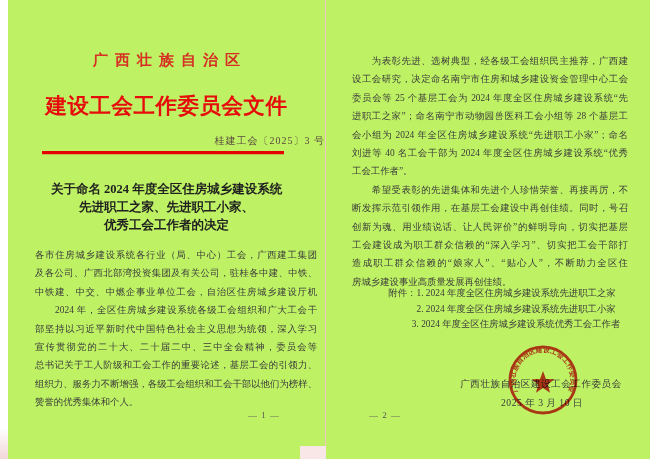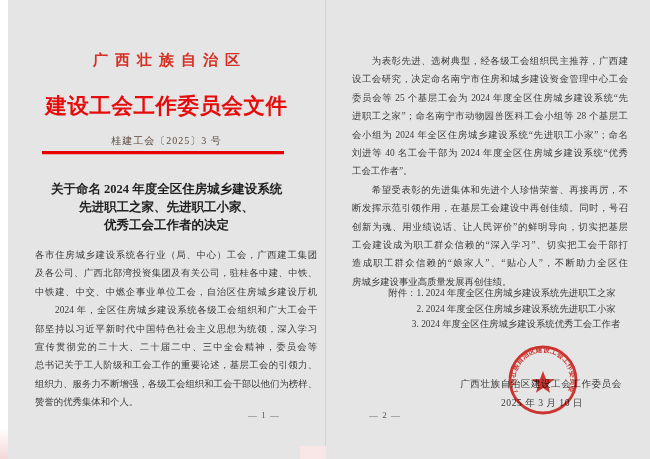--- a/index.html
+++ b/index.html
@@ -2,33 +2,33 @@
 <html style="--header-red: #e60c0c; --org-red: #d62f23; --line-red: #e60000; --seal-red: #e02a22; --body-text: #3a3a3a; --doc-number-color: #5a473f; --divider-pink: #efc6c6;"><head>
 <meta charset="utf-8">
 <style>
   html,body{margin:0;padding:0;}
   body{
     width:650px;height:459px;position:relative;background:#ffffff;
     font-family:"Liberation Serif","DejaVu Serif",serif;
     overflow:hidden;
   }
   .stage{position:absolute;left:0;top:0;width:650px;height:459px;background:#fff;}
-  .page{position:absolute;top:0;height:459px;background:#e5e5e5;}
+  .page{position:absolute;top:0;height:459px;background:#bef264;}
   .page-left{left:8px;width:317px;}
   .page-right{left:326px;width:324px;}
   .divider{position:absolute;left:325px;top:0;width:1px;height:459px;background:var(--divider-pink,#efc6c6);}
   .edge-smudge-bl{position:absolute;left:0;top:428px;width:8px;height:31px;
     background:linear-gradient(180deg,#ffffff, #f3d7d7);}
   .edge-smudge-bm{position:absolute;left:300px;top:446px;width:34px;height:13px;background:#f9e6e6;}
 
   .org-line{position:absolute;left:0;top:51px;width:100%;text-align:center;
     color:var(--org-red,#d62f23);font-weight:bold;font-size:15px;letter-spacing:7px;padding-left:7px;box-sizing:border-box;}
   .header-title{position:absolute;left:0;top:79px;width:100%;text-align:center;
     color:var(--header-red,#e60c0c);font-weight:bold;font-size:21.5px;letter-spacing:0.5px;margin-top:12px;}
-  .doc-number{position:absolute;left:0;top:134px;width:100%;text-align:center;
+  .doc-number{position:absolute;left:0;top:134px;width:100%;text-align:right;
     color:var(--doc-number-color,#5a473f);font-size:10px;letter-spacing:1px;}
   .red-rule{position:absolute;left:34px;top:151px;width:242px;height:2.5px;
     background:var(--line-red,#e60000);box-shadow:0 1px 0 rgba(230,0,0,.25);}
 
   .doc-title{position:absolute;left:18px;top:180px;width:281px;
     color:#1f1f1f;font-weight:bold;font-size:12.5px;}
   .doc-title .tline{line-height:18px;text-align:center;}
 
   .body-block{color:var(--body-text,#3a3a3a);font-size:9.4px;}
   .body-block .tline{line-height:18.4px;height:18.4px;overflow:hidden;}

